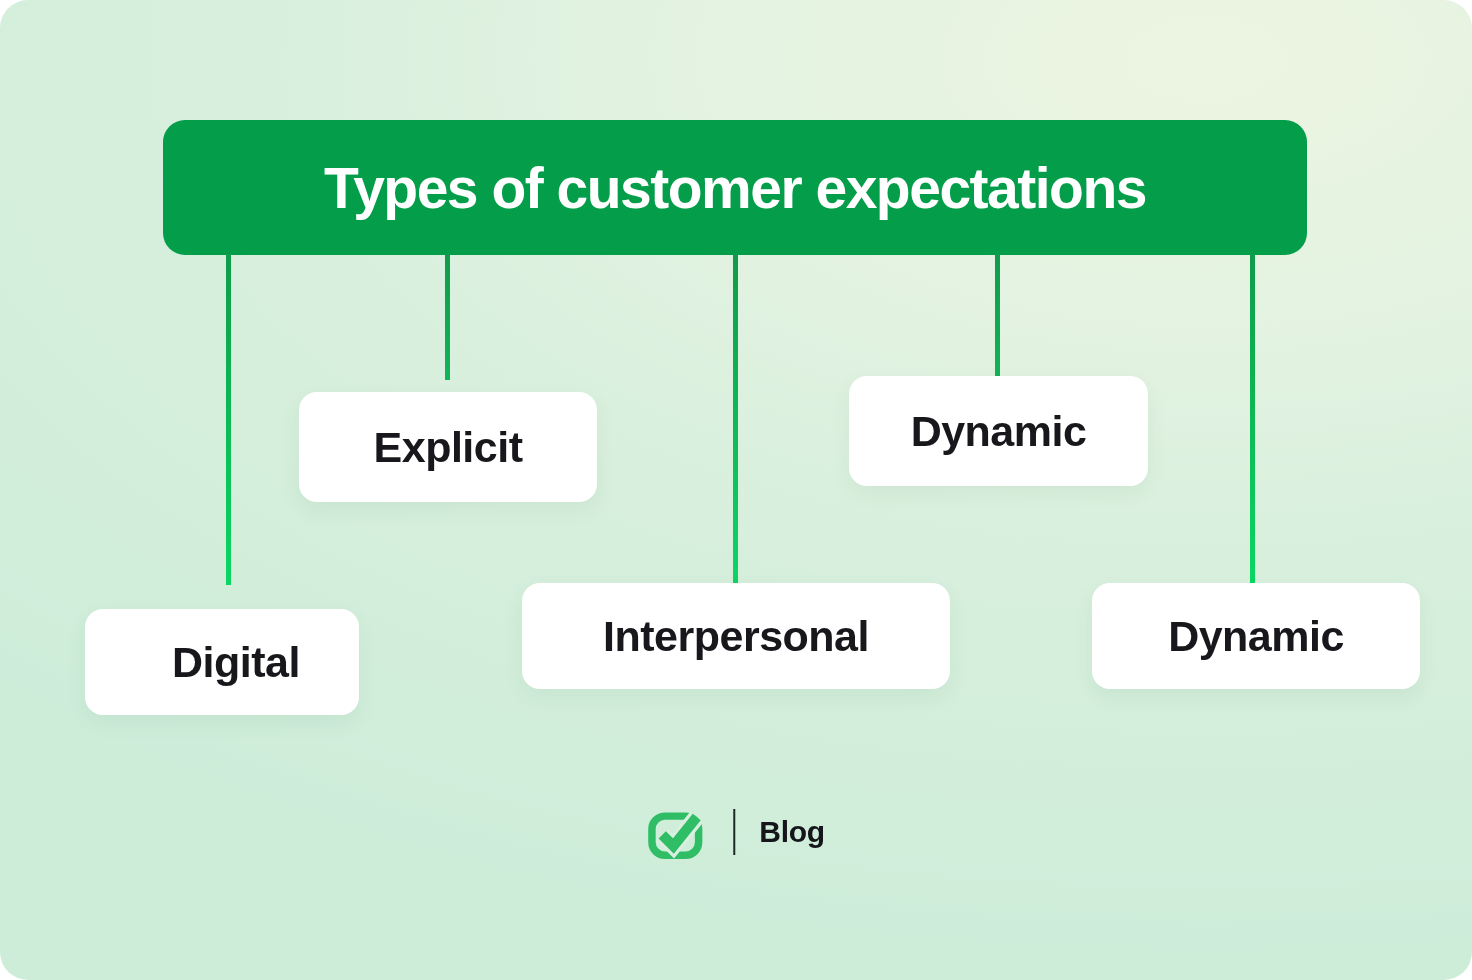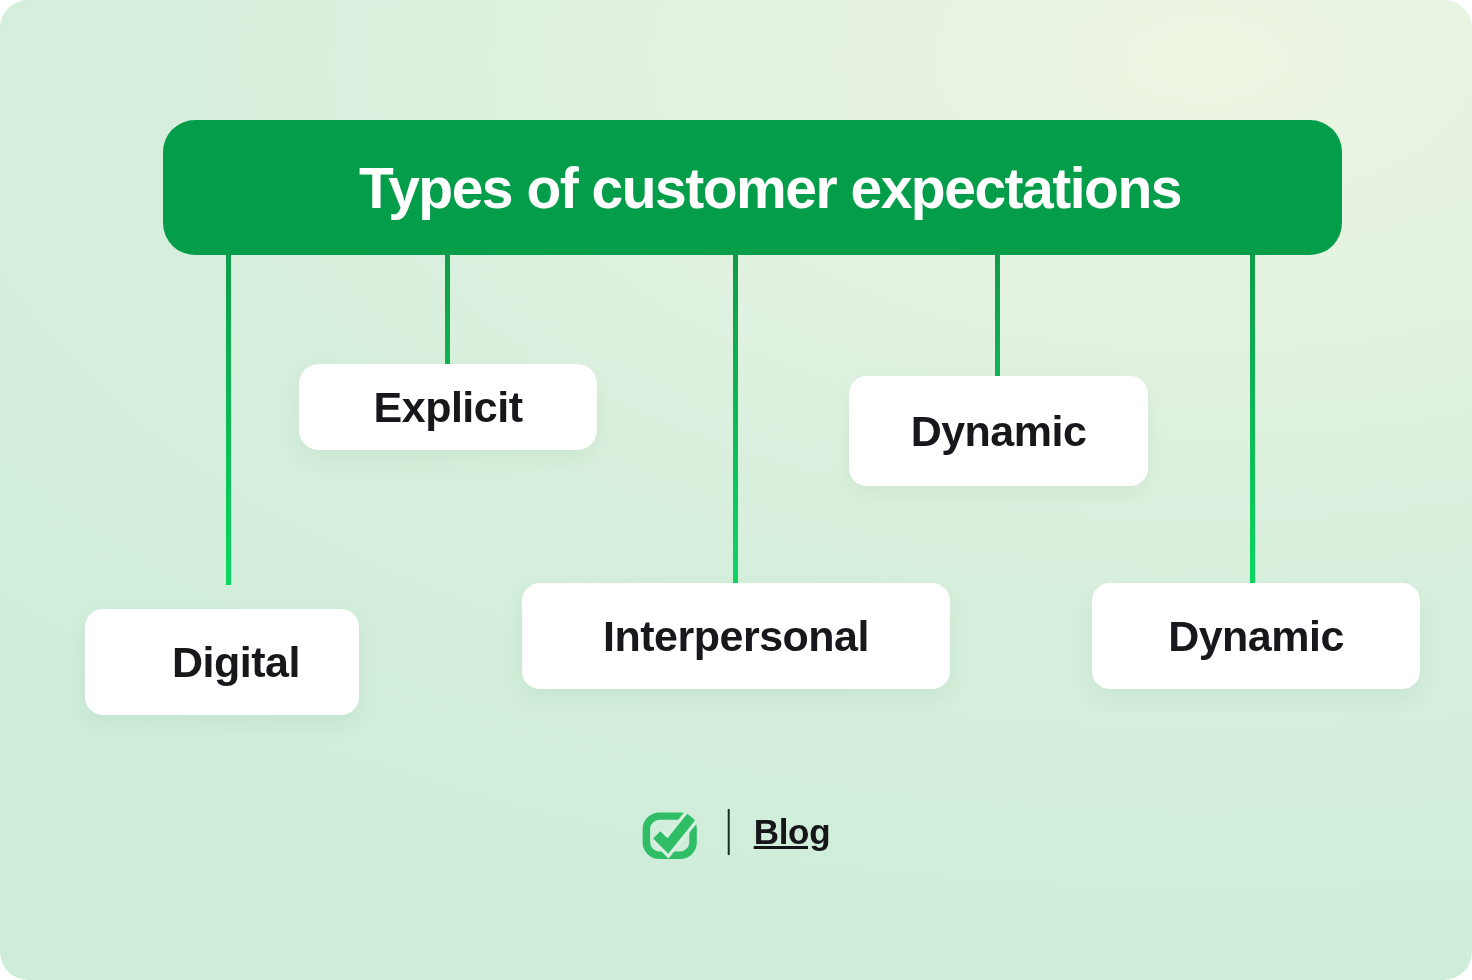--- a/index.html
+++ b/index.html
@@ -45,26 +45,25 @@
   .line-dynamic       { left: 1250px; top: 250px; height: 335px; }
 
   
   .header-box {
     position: absolute;
     left: 163px;
     top: 120px;
     width: 1144px;
     height: 135px;
     background: var(--header-green, #049e4b);
-    border-radius: 32px;
+    border-radius: 22px;
     z-index: 2;
     display: flex;
     align-items: center;
     justify-content: center;
-    padding-left: 35px;
   }
   .header-title {
     color: #ffffff;
     font-size: 57px;
     font-weight: 700;
     letter-spacing: -1.5px;
     white-space: nowrap;
   }
 
   
@@ -78,21 +77,21 @@
     justify-content: center;
     box-shadow: 0 8px 22px rgba(20, 90, 50, 0.06);
   }
   .node-label {
     color: var(--text-dark, #17171c);
     font-size: 43px;
     font-weight: 700;
     letter-spacing: -0.5px;
     white-space: nowrap;
   }
-  .node-explicit      { left: 299px;  top: 364px; width: 298px; height: 86px; border-radius: 20px; }
+  .node-explicit      { left: 299px;  top: 392px; width: 298px; height: 110px; }
   .node-implicit      { left: 849px;  top: 376px; width: 299px; height: 110px; }
   .node-digital       { left: 85px;   top: 609px; width: 246px; height: 106px; padding-left: 28px; }
   .node-interpersonal { left: 522px;  top: 583px; width: 428px; height: 106px; }
   .node-dynamic       { left: 1092px; top: 583px; width: 328px; height: 106px; }
 
   
   .footer {
     position: absolute;
     left: 50%;
     top: 804px;
@@ -115,25 +114,24 @@
     white-space: nowrap;
   }
   .footer-divider {
     width: 2px;
     height: 46px;
     background: #1c2a24;
     margin: 0 24px 0 30px;
   }
   .blog-label {
     color: #15151a;
-    font-size: 35px;
+    font-size: 30px;
     font-weight: 700;
     letter-spacing: -0.3px;
     white-space: nowrap;
-    text-decoration: underline;
   }
 </style>
 </head>
 <body>
 
 <div class="canvas">
 
   <div class="line line-long line-digital"></div>
   <div class="line line-short line-explicit"></div>
   <div class="line line-long line-interpersonal"></div>

